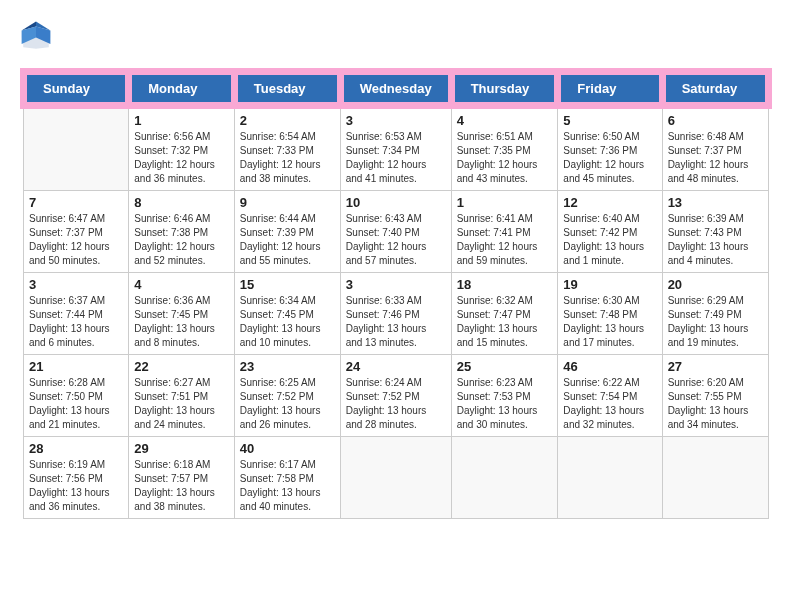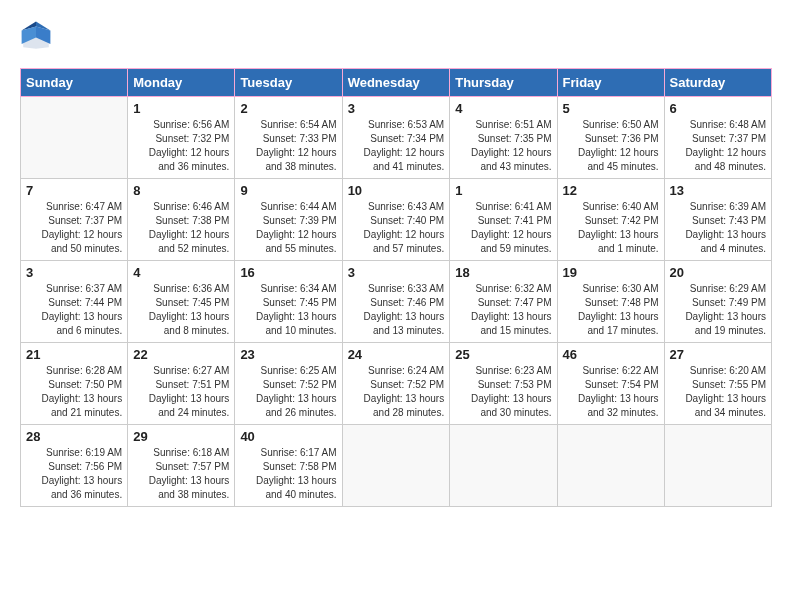--- a/index.html
+++ b/index.html
@@ -44,25 +44,25 @@
       color: #555;
     }
     .calendar-table {
       width: 100%;
       border-collapse: collapse;
       font-size: 11px;
     }
     .calendar-table th {
       background-color: #2e6db4;
       color: #fff;
-      padding: 6px 5px;
+      padding: 6px 16px;
       text-align: left;
       font-size: 13px;
       font-weight: bold;
-      border: 1px solid #f9a8d4;
+      border: 7px solid #f9a8d4;
     }
     .calendar-table td {
       border: 1px solid #ccc;
       vertical-align: top;
       padding: 4px 5px;
       height: 80px;
       width: 108px;
       background: #fff;
     }
     .calendar-table td.empty {
@@ -72,21 +72,20 @@
       font-size: 13px;
       font-weight: bold;
       color: #222;
       display: block;
       margin-bottom: 2px;
     }
     .day-info {
       font-size: 10px;
       color: #333;
       line-height: 1.4;
-      text-align: right;
     }
   </style>
 </head>
 <body>
 
 <div class="header-area">
   <div class="logo">
     <svg class="logo-icon" viewBox="0 0 40 40" xmlns="http://www.w3.org/2000/svg">
       <polygon points="20,4 36,14 36,34 20,36 4,34 4,14" fill="#1a4a8a" opacity="0.15"></polygon>
       <polygon points="20,2 38,13 38,13 20,8" fill="#2e6db4"></polygon>
@@ -178,21 +177,21 @@
       <tr>
         <td>
           <span class="day-number">3</span>
           <div class="day-info">Sunrise: 6:37 AM<br>Sunset: 7:44 PM<br>Daylight: 13 hours and 6 minutes.</div>
         </td>
         <td>
           <span class="day-number">4</span>
           <div class="day-info">Sunrise: 6:36 AM<br>Sunset: 7:45 PM<br>Daylight: 13 hours and 8 minutes.</div>
         </td>
         <td>
-          <span class="day-number">16</span>
+          <span class="day-number">15</span>
           <div class="day-info">Sunrise: 6:34 AM<br>Sunset: 7:45 PM<br>Daylight: 13 hours and 10 minutes.</div>
         </td>
         <td>
           <span class="day-number">3</span>
           <div class="day-info">Sunrise: 6:33 AM<br>Sunset: 7:46 PM<br>Daylight: 13 hours and 13 minutes.</div>
         </td>
         <td>
           <span class="day-number">18</span>
           <div class="day-info">Sunrise: 6:32 AM<br>Sunset: 7:47 PM<br>Daylight: 13 hours and 15 minutes.</div>
         </td>

